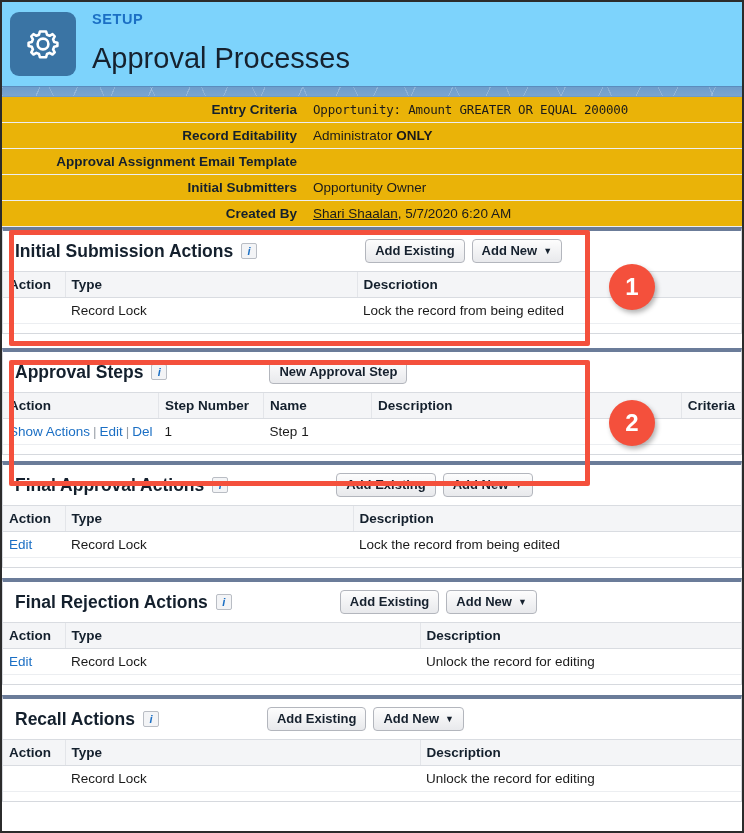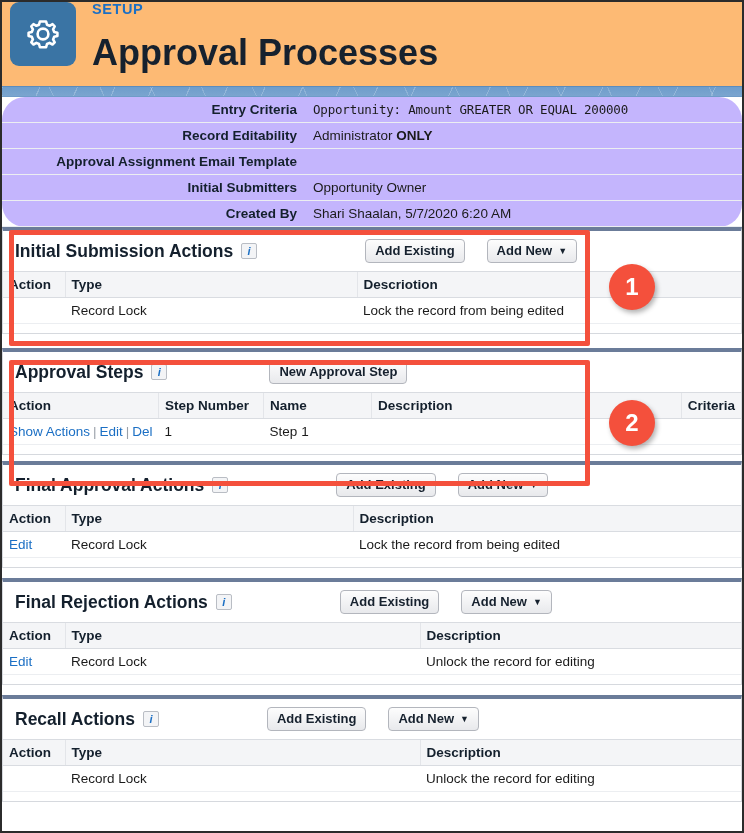--- a/index.html
+++ b/index.html
@@ -18,22 +18,23 @@
     height: 833px;
     position: relative;
     border: 2px solid #2b2b2b;
     background: #ffffff;
     overflow: hidden;
   }
 
   
   .setup-header {
     height: 84px;
-    background: #fdba74;
-    display: flex;
+    background: #7dd3fc;
+    display: flex;
+    align-items: center;
     padding-left: 8px;
     position: relative;
   }
   .gear-tile {
     width: 66px;
     height: 64px;
     border-radius: 9px;
     background: #3a74a4;
     display: flex;
     align-items: center;
@@ -44,39 +45,39 @@
   .header-text { margin-left: 16px; }
   .setup-eyebrow {
     color: #1b6fc4;
     font-size: 14.5px;
     font-weight: 700;
     letter-spacing: 0.6px;
     line-height: 1.1;
   }
   .setup-title {
     color: #16212e;
-    font-size: 36px;
-    font-weight: 700;
+    font-size: 29px;
+    font-weight: 400;
     line-height: 1.15;
     margin-top: 14px;
   }
 
   
   .blue-band {
     height: 11px;
     background:
       repeating-linear-gradient(115deg, rgba(255,255,255,.22) 0 1px, rgba(255,255,255,0) 1px 34px),
       repeating-linear-gradient(65deg, rgba(255,255,255,.18) 0 1px, rgba(255,255,255,0) 1px 46px),
       linear-gradient(#6e9dcb, #7ba5cf);
     border-top: 1px solid #5b8cbd;
     border-bottom: 1px solid #6f9cc8;
   }
 
   
-  .detail-rows { background: #c4b5fd; border-radius: 23px; }
+  .detail-rows { background: #eab308; }
   .detail-row {
     display: flex;
     align-items: center;
     height: 26px;
     border-bottom: 1px solid #eceef1;
     font-size: 13.5px;
   }
   .detail-label {
     width: 305px;
     text-align: right;
@@ -91,20 +92,21 @@
     padding-left: 6px;
   }
   .detail-value .mono {
     font-family: "DejaVu Sans Mono", monospace;
     font-size: 12.5px;
     letter-spacing: -0.2px;
   }
   .detail-value b { font-weight: 700; }
   .user-link {
     color: #1b1b1b;
+    text-decoration: underline;
   }
 
   
   .panel {
     position: relative;
     background: #ffffff;
     border-top: 4px solid #6b7c99;
     border-left: 1px solid #d6d9de;
     border-right: 1px solid #d6d9de;
     border-bottom: 1px solid #d6d9de;
@@ -135,21 +137,21 @@
     background: #f3f4f6;
     color: #1b6fc4;
     font-size: 11px;
     font-weight: 700;
     font-style: italic;
     line-height: 1;
     flex: none;
   }
   .panel-btns {
     display: flex;
-    gap: 22px;
+    gap: 7px;
     align-items: flex-start;
   }
   .sf-btn {
     font-family: "Liberation Sans", sans-serif;
     font-size: 13px;
     font-weight: 700;
     color: #16212e;
     background: linear-gradient(#fdfdfd, #e8e9ec);
     border: 1px solid #b3b6bd;
     border-radius: 4px;

